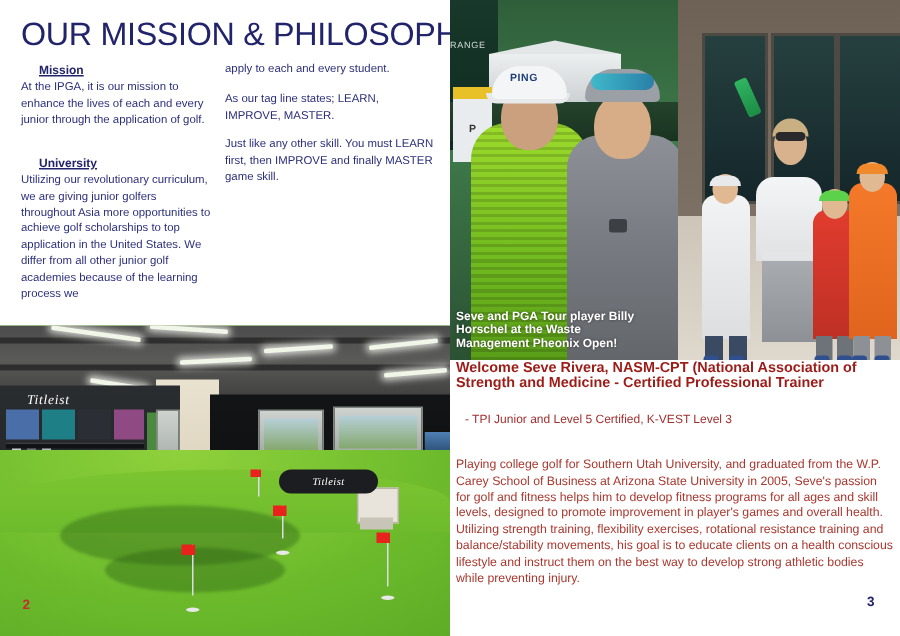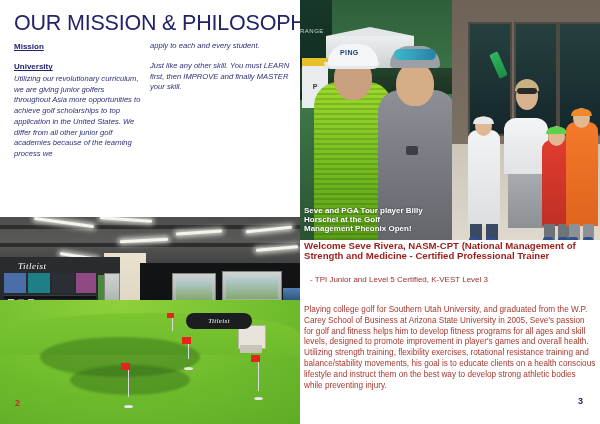--- a/index.html
+++ b/index.html
@@ -13,22 +13,22 @@
   .title{position:absolute;left:14px;top:12px;width:282px;
          font-size:21.5px;letter-spacing:-0.2px;color:#22246b;
          font-family:"Liberation Sans",sans-serif;font-weight:400;
          white-space:nowrap;line-height:1.05;}
 
   .col{position:absolute;color:#2b2f7a;font-size:7.6px;line-height:1.42;}
   .col-a{left:14px;top:41px;width:128px;}
   .col-b{left:150px;top:41px;width:140px;}
 
   .subhead{font-weight:bold;text-decoration:underline;font-size:8px;
-           display:block;margin:0 0 1px 0;color:#22246b;}
-  .para{margin:0 0 9px 0;font-style:italic;}
+           display:block;margin:0 0 1px 12px;color:#22246b;}
+  .para{margin:0 0 9px 0;}
   .para.tight{margin-bottom:0;}
   .gap{display:block;height:8px;}
 
   
   .photo-facility{position:absolute;left:0;top:217px;width:300px;height:207px;
                   overflow:hidden;background:#6ab02e;}
   .fac-ceiling{position:absolute;left:0;top:0;width:100%;height:52px;
                background:linear-gradient(180deg,#4c4c4c 0%,#5a5a58 45%,#3c3c3c 100%);}
   .fac-beam{position:absolute;background:#2e2e2e;height:4px;}
   .fac-light{position:absolute;background:#f2f6e8;height:3px;border-radius:1px;
@@ -175,28 +175,30 @@
 <body>
 
 <div class="spread">
 
   <div class="page-left">
 
     <div class="title">OUR MISSION &amp; PHILOSOPHY</div>
 
     <div class="col col-a">
       <span class="subhead">Mission</span>
+      <p class="para">At the IPGA, it is our mission to enhance the lives of each and every junior through the application of golf.</p>
       <span class="gap"></span>
       <span class="subhead">University</span>
       <p class="para tight">Utilizing our revolutionary curriculum, we are giving junior golfers throughout Asia more opportunities to achieve golf scholarships to top application in the United States. We differ from all other junior golf academies because of the learning process we</p>
     </div>
 
     <div class="col col-b">
       <p class="para">apply to each and every student.</p>
-      <p class="para">Just like any other skill. You must LEARN first, then IMPROVE and finally MASTER your skill.</p>
+      <p class="para">As our tag line states; LEARN, IMPROVE, MASTER.</p>
+      <p class="para">Just like any other skill. You must LEARN first, then IMPROVE and finally MASTER game skill.</p>
     </div>
 
     <div class="photo-facility">
       <div class="fac-ceiling"></div>
       <div class="fac-beam" style="left:0;top:8px;width:300px;"></div>
       <div class="fac-beam" style="left:0;top:26px;width:300px;"></div>
       <div class="fac-light" style="left:34px;top:4px;width:60px;transform:rotate(8deg);"></div>
       <div class="fac-light" style="left:100px;top:1px;width:52px;transform:rotate(4deg);"></div>
       <div class="fac-light" style="left:120px;top:22px;width:48px;transform:rotate(-3deg);"></div>
       <div class="fac-light" style="left:176px;top:14px;width:46px;transform:rotate(-4deg);"></div>
@@ -281,21 +283,21 @@
         <div class="p1-cap-brim"></div>
         <div class="p1-cap"></div>
         <div class="p1-ping">PING</div>
 
         <div class="person p2"></div>
         <div class="p2-head"></div>
         <div class="p2-cap"></div>
         <div class="p2-shades"></div>
         <div class="p2-logo"></div>
 
-        <div class="cap-overlay">Seve and PGA Tour player Billy Horschel at the Golf Management Pheonix Open!</div>
+        <div class="cap-overlay">Seve and PGA Tour player Billy Horschel at the Waste Management Pheonix Open!</div>
       </div>
 
       <div class="photo-kids">
         <div class="k-building"></div>
         <div class="k-glass" style="left:16px;"></div>
         <div class="k-glass" style="left:62px;"></div>
         <div class="k-glass" style="left:106px;"></div>
         <div class="k-ground"></div>
 
         <div class="kid k1"></div>
@@ -327,21 +329,21 @@
         <div class="kid k3"></div>
         <div class="kid-head" style="left:121px;bottom:112px;"></div>
         <div class="kid-visor" style="left:119px;bottom:124px;background:#f0882c;"></div>
         <div class="kid-legs" style="left:117px;bottom:0;width:11px;height:16px;background:#8d9196;"></div>
         <div class="kid-legs" style="left:131px;bottom:0;width:11px;height:16px;background:#8d9196;"></div>
         <div class="kid-shoe" style="left:116px;bottom:-2px;"></div>
         <div class="kid-shoe" style="left:131px;bottom:-2px;"></div>
       </div>
     </div>
 
-    <div class="r-head">Welcome Seve Rivera, NASM-CPT (National Management of Strength and Medicine - Certified Professional Trainer</div>
+    <div class="r-head">Welcome Seve Rivera, NASM-CPT (National Association of Strength and Medicine - Certified Professional Trainer</div>
 
     <div class="r-bullets">
       <div>- TPI Junior and Level 5 Certified, K-VEST Level 3</div>
     </div>
 
     <div class="r-body">Playing college golf for Southern Utah University, and graduated from the W.P. Carey School of Business at Arizona State University in 2005, Seve's passion for golf and fitness helps him to develop fitness programs for all ages and skill levels, designed to promote improvement in player's games and overall health.  Utilizing strength training, flexibility exercises, rotational resistance training and balance/stability movements, his goal is to educate clients on a health conscious lifestyle and instruct them on the best way to develop strong athletic bodies while preventing injury.</div>
 
     <div class="pagenum-right">3</div>
   </div>
 </div>

